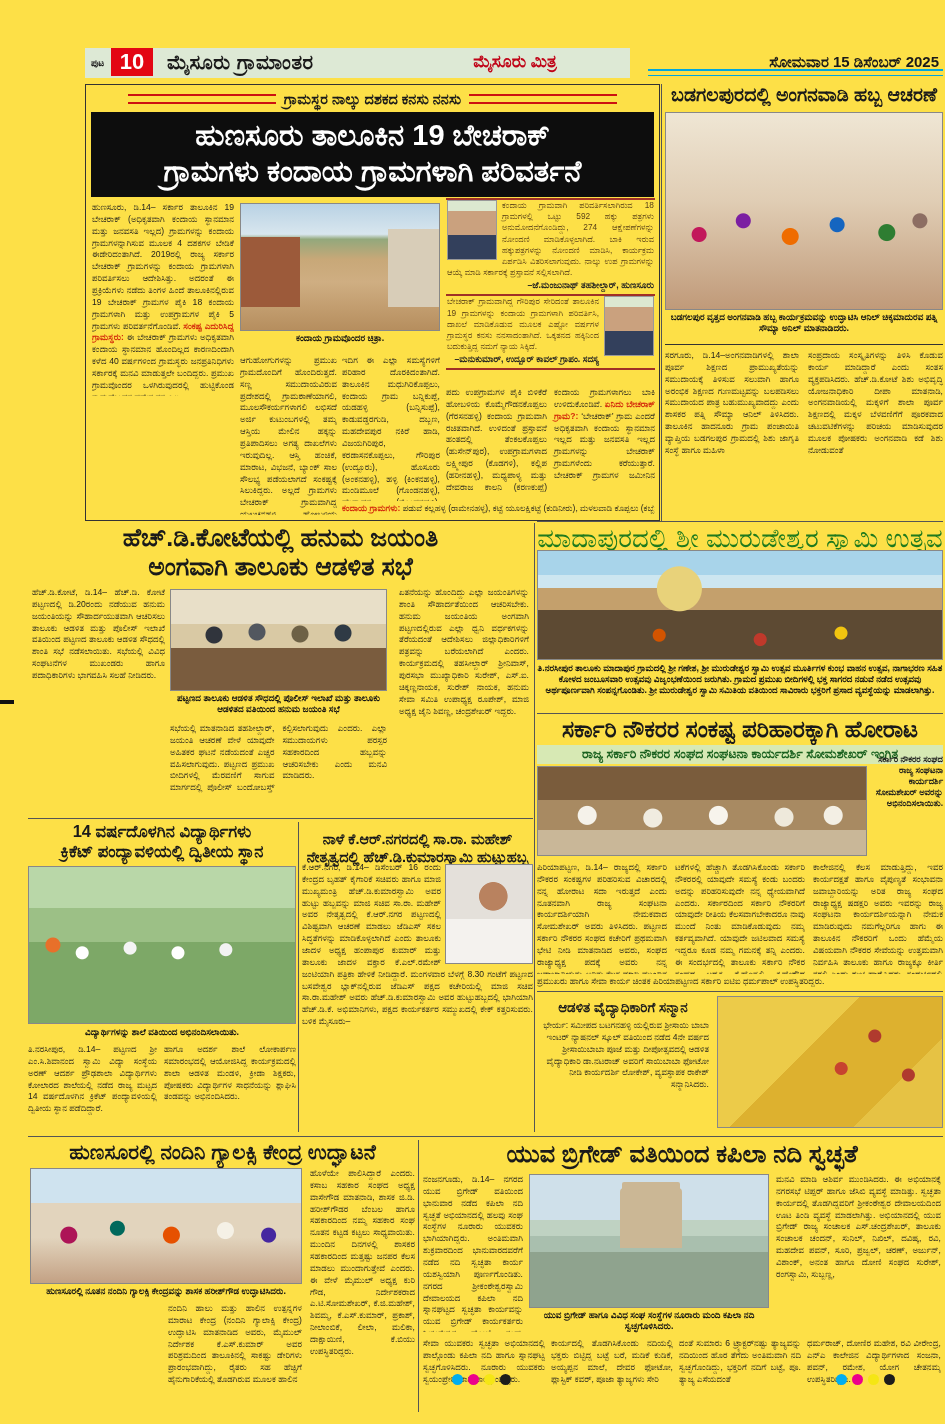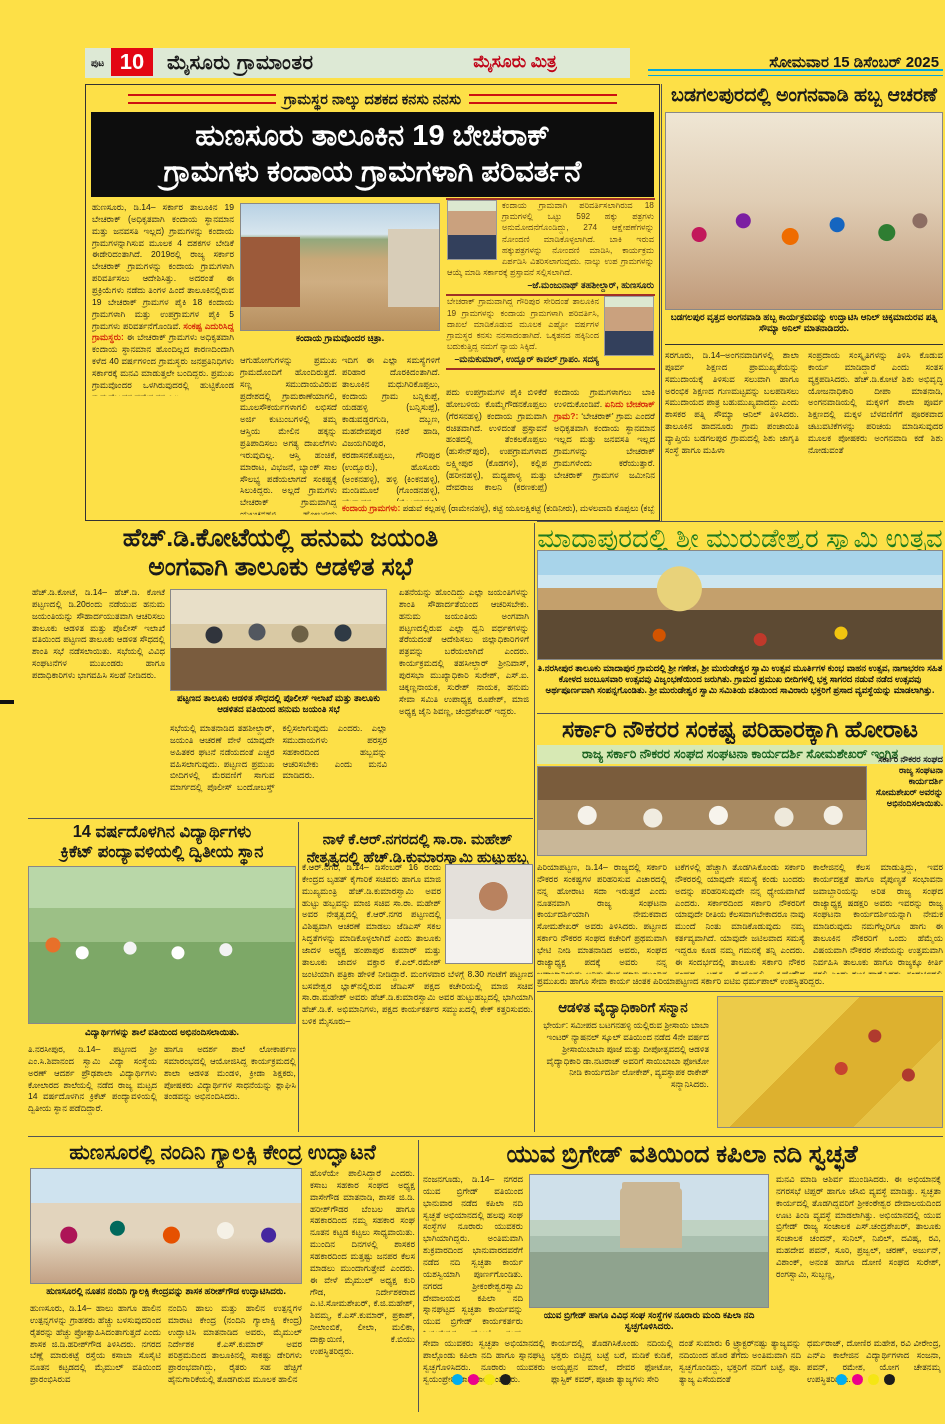--- a/index.html
+++ b/index.html
@@ -292,21 +292,20 @@
       <div class="a6-pic photo ph-hdk" style="position:relative;"></div>
       <span>ಕೆ.ಆರ್.ನಗರ, ಡಿ.14– ಡಿಸೆಂಬರ್ 16 ರಂದು ಕೇಂದ್ರದ ಬೃಹತ್ ಕೈಗಾರಿಕೆ ಸಚಿವರು ಹಾಗೂ ಮಾಜಿ ಮುಖ್ಯಮಂತ್ರಿ ಹೆಚ್.ಡಿ.ಕುಮಾರಸ್ವಾಮಿ ಅವರ ಹುಟ್ಟು ಹಬ್ಬವನ್ನು ಮಾಜಿ ಸಚಿವ ಸಾ.ರಾ. ಮಹೇಶ್ ಅವರ ನೇತೃತ್ವದಲ್ಲಿ ಕೆ.ಆರ್.ನಗರ ಪಟ್ಟಣದಲ್ಲಿ ವಿಶಿಷ್ಟವಾಗಿ ಆಚರಣೆ ಮಾಡಲು ಜೆಡಿಎಸ್ ಸಕಲ ಸಿದ್ಧತೆಗಳನ್ನು ಮಾಡಿಕೊಳ್ಳಲಾಗಿದೆ ಎಂದು ತಾಲೂಕು ಜಾದಳ ಅಧ್ಯಕ್ಷ ಹಂಪಾಪುರ ಕುಮಾರ್ ಮತ್ತು ತಾಲೂಕು ಜಾದಳ ವಕ್ತಾರ ಕೆ.ಎಲ್.ರಮೇಶ್ ಜಂಟಿಯಾಗಿ ಪತ್ರಿಕಾ ಹೇಳಿಕೆ ನೀಡಿದ್ದಾರೆ. ಮಂಗಳವಾರ ಬೆಳಗ್ಗೆ 8.30 ಗಂಟೆಗೆ ಪಟ್ಟಣದ ಬಸವೇಶ್ವರ ಬ್ಲಾಕ್‌ನಲ್ಲಿರುವ ಜೆಡಿಎಸ್ ಪಕ್ಷದ ಕಚೇರಿಯಲ್ಲಿ ಮಾಜಿ ಸಚಿವ ಸಾ.ರಾ.ಮಹೇಶ್ ಅವರು ಹೆಚ್.ಡಿ.ಕುಮಾರಸ್ವಾಮಿ ಅವರ ಹುಟ್ಟುಹಬ್ಬದಲ್ಲಿ ಭಾಗಿಯಾಗಿ ಹೆಚ್.ಡಿ.ಕೆ. ಅಭಿಮಾನಿಗಳು, ಪಕ್ಷದ ಕಾರ್ಯಕರ್ತರ ಸಮ್ಮುಖದಲ್ಲಿ ಕೇಕ್ ಕತ್ತರಿಸುವರು. ಬಳಿಕ ಮೈಸೂರು–</span>
     </div>
   </div>
 
   <div id="a9" class="abs">
     <div class="a9-h abs">ಹುಣಸೂರಲ್ಲಿ ನಂದಿನಿ ಗ್ಯಾಲಕ್ಸಿ ಕೇಂದ್ರ ಉದ್ಘಾಟನೆ</div>
     <div class="a9-photo photo ph-nandini"></div>
     <div class="a9-cap abs cap">ಹುಣಸೂರಲ್ಲಿ ನೂತನ ನಂದಿನಿ ಗ್ಯಾಲಕ್ಸಿ ಕೇಂದ್ರವನ್ನು ಶಾಸಕ ಹರೀಶ್‌ಗೌಡ ಉದ್ಘಾಟಿಸಿದರು.</div>
     <div class="a9-right abs body-txt">ಹೊಳೆಯೇ ಪಾಲಿಸಿದ್ದಾರೆ ಎಂದರು. ಕಸಾಬ ಸಹಕಾರ ಸಂಘದ ಅಧ್ಯಕ್ಷ ವಾಸೇಗೌಡ ಮಾತನಾಡಿ, ಶಾಸಕ ಜಿ.ಡಿ. ಹರೀಶ್‌ಗೌಡರ ಬೆಂಬಲ ಹಾಗೂ ಸಹಕಾರದಿಂದ ನಮ್ಮ ಸಹಕಾರ ಸಂಘ ನೂತನ ಕಟ್ಟಡ ಕಟ್ಟಲು ಸಾಧ್ಯವಾಯಿತು. ಮುಂದಿನ ದಿನಗಳಲ್ಲಿ ಶಾಸಕರ ಸಹಕಾರದಿಂದ ಮತ್ತಷ್ಟು ಜನಪರ ಕೆಲಸ ಮಾಡಲು ಮುಂದಾಗುತ್ತೇವೆ ಎಂದರು. ಈ ವೇಳೆ ಮೈಮುಲ್ ಅಧ್ಯಕ್ಷ ಕುರಿ ಗೌಡ, ನಿರ್ದೇಶಕರಾದ ಎ.ಟಿ.ಸೋಮಶೇಖರ್, ಕೆ.ಜಿ.ಮಹೇಶ್, ಶಿವಮ್ಮ, ಕೆ.ಎಸ್.ಕುಮಾರ್, ಪ್ರಕಾಶ್, ನೀಲಾಂಬಿಕೆ, ಲೀಲಾ, ಮಲಿಕಾ, ದಾಕ್ಷಾಯಿಣಿ, ಕೆ.ಬಿಯು ಉಪಸ್ಥಿತರಿದ್ದರು.</div>
-    <div class="a9-c1 abs body-txt">ಹುಣಸೂರು, ಡಿ.14– ಹಾಲು ಹಾಗೂ ಹಾಲಿನ ಉತ್ಪನ್ನಗಳನ್ನು ಗ್ರಾಹಕರು ಹೆಚ್ಚು ಬಳಸುವುದರಿಂದ ರೈತರನ್ನು ಹೆಚ್ಚು ಪ್ರೋತ್ಸಾಹಿಸಿದಂತಾಗುತ್ತದೆ ಎಂದು ಶಾಸಕ ಜಿ.ಡಿ.ಹರೀಶ್‌ಗೌಡ ತಿಳಿಸಿದರು. ನಗರದ ಬೆಣ್ಣೆ ಮಾರುಕಟ್ಟೆ ರಸ್ತೆಯ ಕಸಾಬಾ ಸೊಸೈಟಿ ನೂತನ ಕಟ್ಟಡದಲ್ಲಿ ಮೈಮುಲ್ ವತಿಯಿಂದ ಪ್ರಾರಂಭಿಸಿರುವ</div>
     <div class="a9-c2 abs body-txt">ನಂದಿನಿ ಹಾಲು ಮತ್ತು ಹಾಲಿನ ಉತ್ಪನ್ನಗಳ ಮಾರಾಟ ಕೇಂದ್ರ (ನಂದಿನಿ ಗ್ಯಾಲಾಕ್ಸಿ ಕೇಂದ್ರ) ಉದ್ಘಾಟಿಸಿ ಮಾತನಾಡಿದ ಅವರು, ಮೈಮುಲ್ ನಿರ್ದೇಶಕ ಕೆ.ಎಸ್.ಕುಮಾರ್ ಅವರ ಪರಿಶ್ರಮದಿಂದ ತಾಲೂಕಿನಲ್ಲಿ ಸಾಕಷ್ಟು ಡೇರಿಗಳು ಪ್ರಾರಂಭವಾಗಿದ್ದು, ರೈತರು ಸಹ ಹೆಚ್ಚಿಗೆ ಹೈನುಗಾರಿಕೆಯಲ್ಲಿ ತೊಡಗಿರುವ ಮೂಲಕ ಹಾಲಿನ</div>
   </div>
 
   <div id="a10" class="abs">
     <div class="a10-h abs">ಯುವ ಬ್ರಿಗೇಡ್ ವತಿಯಿಂದ ಕಪಿಲಾ ನದಿ ಸ್ವಚ್ಛತೆ</div>
     <div class="a10-left abs body-txt">ನಂಜನಗೂಡು, ಡಿ.14– ನಗರದ ಯುವ ಬ್ರಿಗೇಡ್ ವತಿಯಿಂದ ಭಾನುವಾರ ನಡೆದ ಕಪಿಲಾ ನದಿ ಸ್ವಚ್ಛತೆ ಅಭಿಯಾನದಲ್ಲಿ ಹಲವು ಸಂಘ ಸಂಸ್ಥೆಗಳ ನೂರಾರು ಯುವಕರು ಭಾಗಿಯಾಗಿದ್ದರು. ಅಂತಿಮವಾಗಿ ಶುಕ್ರವಾರದಿಂದ ಭಾನುವಾರದವರೆಗೆ ನಡೆದ ನದಿ ಸ್ವಚ್ಛತಾ ಕಾರ್ಯ ಯಶಸ್ವಿಯಾಗಿ ಪೂರ್ಣಗೊಂಡಿತು. ನಗರದ ಶ್ರೀಕಂಠೇಶ್ವರಸ್ವಾಮಿ ದೇವಾಲಯದ ಕಪಿಲಾ ನದಿ ಸ್ನಾನಘಟ್ಟದ ಸ್ವಚ್ಛತಾ ಕಾರ್ಯವನ್ನು ಯುವ ಬ್ರಿಗೇಡ್ ಕಾರ್ಯಕರ್ತರು ಶ್ರೀಕಂಠೇಶ್ವರ ದೋಣಿ ಸಂಘ, ಧರ್ಮಸ್ಥಳ ಸಂಘ, ಎನ್‌ಎ ಕಾಲೇಜು</div>
     <div class="a10-photo photo ph-river"></div>
     <div class="a10-cap abs cap">ಯುವ ಬ್ರಿಗೇಡ್ ಹಾಗೂ ವಿವಿಧ ಸಂಘ ಸಂಸ್ಥೆಗಳ ನೂರಾರು ಮಂದಿ ಕಪಿಲಾ ನದಿ ಸ್ವಚ್ಛಗೊಳಿಸಿದರು.</div>
     <div class="a10-right abs body-txt">ಮನವಿ ಮಾಡಿ ಆಶಿರ್ವ ಮುಂಡಿಸಿದರು. ಈ ಅಭಿಯಾನಕ್ಕೆ ನಗರಸಭೆ ಟಿಪ್ಪರ್ ಹಾಗೂ ಜೆಸಿಬಿ ವ್ಯವಸ್ಥೆ ಮಾಡಿತ್ತು. ಸ್ವಚ್ಛತಾ ಕಾರ್ಯದಲ್ಲಿ ತೊಡಗಿದ್ದವರಿಗೆ ಶ್ರೀಕಂಠೇಶ್ವರ ದೇವಾಲಯದಿಂದ ಊಟ ತಿಂಡಿ ವ್ಯವಸ್ಥೆ ಮಾಡಲಾಗಿತ್ತು. ಅಭಿಯಾನದಲ್ಲಿ ಯುವ ಬ್ರಿಗೇಡ್ ರಾಜ್ಯ ಸಂಚಾಲಕ ಎಸ್.ಚಂದ್ರಶೇಖರ್, ತಾಲೂಕು ಸಂಚಾಲಕ ಚಂದನ್, ಸುನಿಲ್, ನಿಖಿಲ್, ದವಿಷ್ಕ, ರವಿ, ಮಹದೇವ ಪವನ್, ಸೂರಿ, ಪ್ರಜ್ವಲ್, ಚರಣ್, ಅರ್ಜುನ್, ವಿಶಾಂಕ್, ಅನಂತ ಹಾಗೂ ದೋಣಿ ಸಂಘದ ಸುರೇಶ್, ರಂಗಸ್ವಾಮಿ, ಸುಬ್ಬಣ್ಣ,</div>
     <div class="a10-b1 abs body-txt">ಸೇವಾ ಯುವಕರು ಸ್ವಚ್ಛತಾ ಅಭಿಯಾನದಲ್ಲಿ ಪಾಲ್ಗೊಂಡು ಕಪಿಲಾ ನದಿ ಹಾಗೂ ಸ್ನಾನಘಟ್ಟ ಸ್ವಚ್ಛಗೊಳಿಸಿದರು. ನೂರಾರು ಯುವಕರು ಸ್ವಯಂಪ್ರೇರಿತರಾಗಿ ಪಾಲ್ಗೊಂಡಿದ್ದರು.</div>

